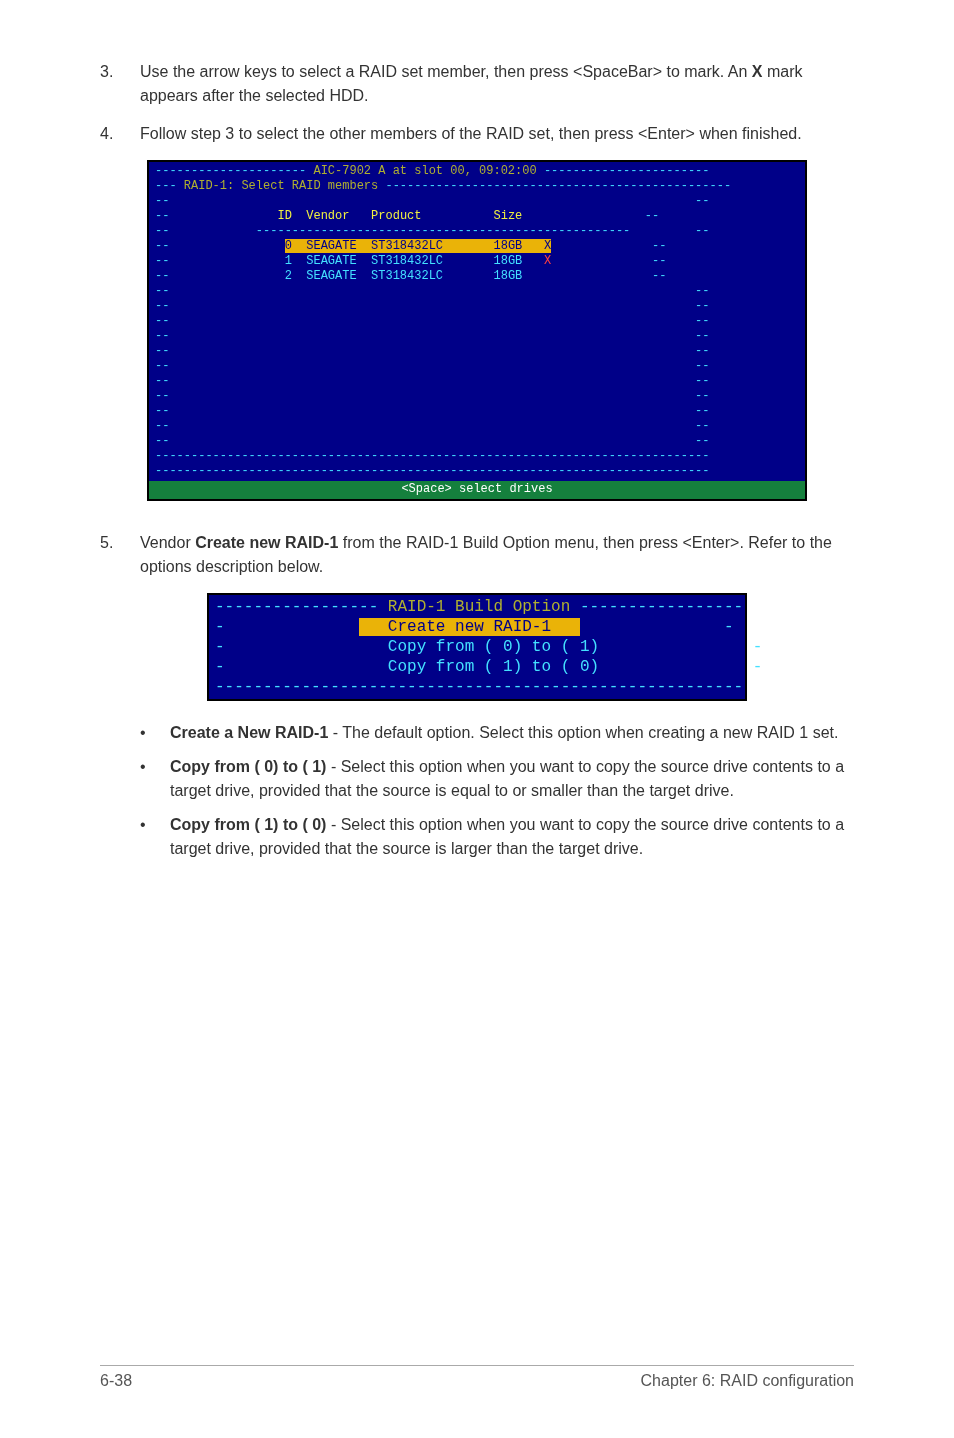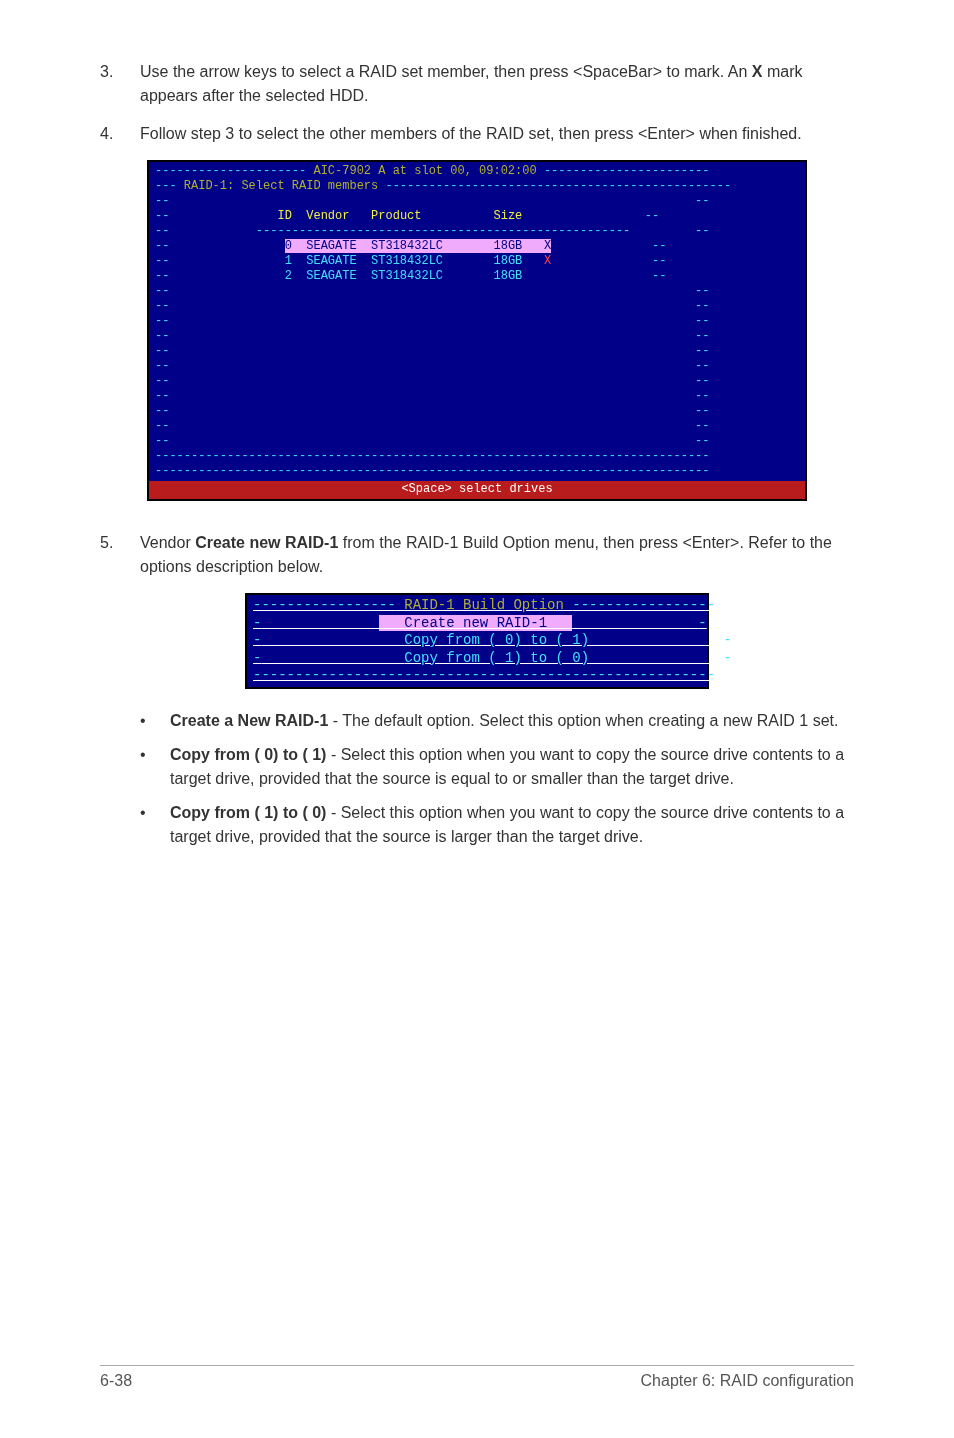--- a/index.html
+++ b/index.html
@@ -34,37 +34,36 @@
       width: 660px;
       line-height: 1.25;
       border: 2px solid #000;
     }
     .bios-line { white-space: pre; }
     .cyan { color: #44e0ff; }
     .yellow { color: #f0f040; }
     .yellowdim { color: #b0b030; }
     .red { color: #ff4040; }
     .hl {
-      background: #f0abfc;
+      background: #eab308;
       color: #000088;
     }
     .bios-main {
       padding: 2px 6px;
     }
     .bios-footer {
-      background: #b91c1c;
+      background: #15803d;
       color: #ffffff;
       text-align: center;
       padding: 1px 0 2px 0;
     }
     .bios-small {
-      width: 464px;
+      width: 540px;
       margin: 8px auto 20px auto;
-      font-size: 14px;
-      text-decoration: underline;
+      font-size: 16px;
     }
     .bullet-list {
       margin-top: 4px;
     }
     .bullet-item {
       display: flex;
       margin-bottom: 10px;
       line-height: 1.5;
       padding-left: 40px;
     }

